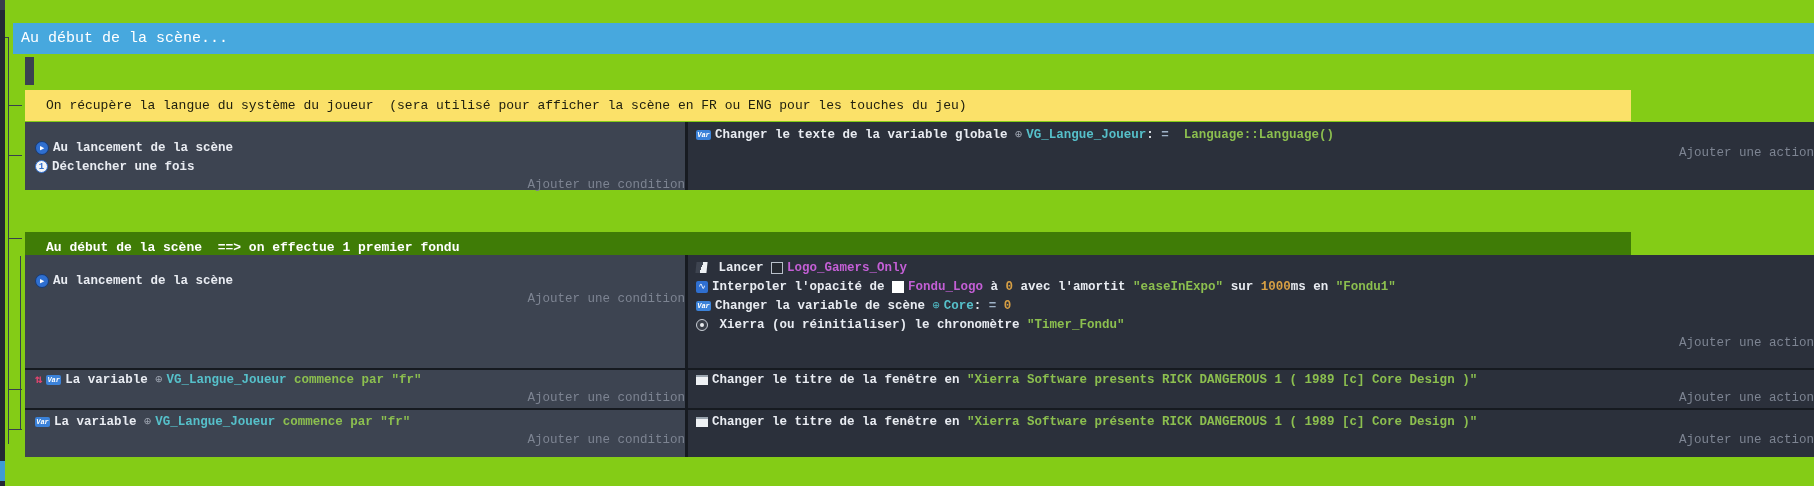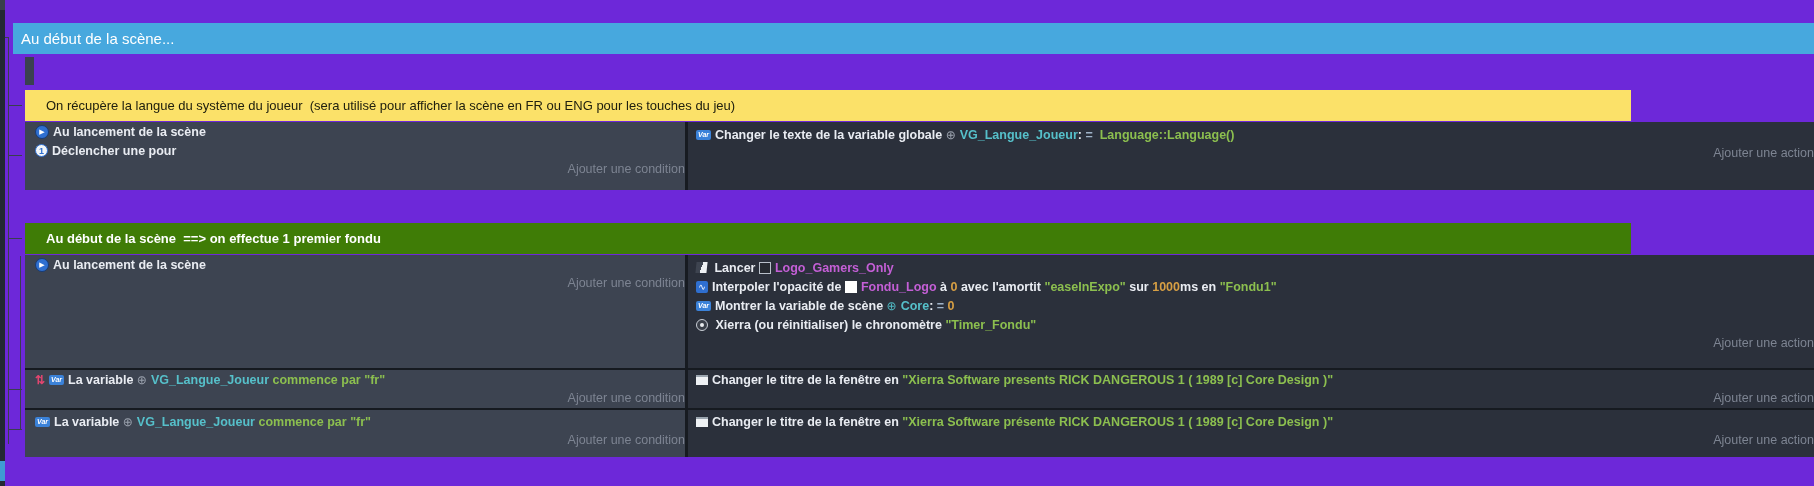--- a/index.html
+++ b/index.html
@@ -1,46 +1,46 @@
 <!DOCTYPE html>
 <html><head>
 <meta charset="utf-8">
 <style>
   html,body{margin:0;padding:0;background:#000;}
   #canvas{
-    position:relative;width:1814px;height:486px;background:#6d28d9;
-    font-family:Liberation Sans, sans-serif;overflow:hidden;
+    position:relative;width:1814px;height:486px;background:#84cc16;
+    font-family:Liberation Mono, monospace;overflow:hidden;
   }
   
   .left-rail{position:absolute;left:0;top:0;width:5px;height:486px;background:#232934;}
   .rail-square{position:absolute;left:0;top:0;width:5px;height:10px;background:#39404e;}
   .rail-thumb{position:absolute;left:0;top:461px;width:5px;height:20px;background:#3f9bd3;}
   
   .guide{position:absolute;background:#39404d;}
   
   .group-header{
     position:absolute;left:13px;top:23px;width:1801px;height:31px;background:#47a8de;
     color:#ffffff;font-size:15px;line-height:31px;padding-left:8px;box-sizing:border-box;
   }
   
   .comment{position:absolute;left:25px;width:1606px;height:31px;font-size:13px;line-height:31px;
     padding-left:21px;box-sizing:border-box;white-space:pre;}
   .comment-yellow{top:90px;background:#fbe169;color:#20200f;}
-  .comment-green{top:223px;background:#3f7c06;color:#ffffff;font-weight:700;}
+  .comment-green{top:232px;background:#3f7c06;color:#ffffff;font-weight:700;}
   
   .event-block{position:absolute;left:25px;width:1789px;}
   .event-1{top:122px;height:68px;}
   .event-2{top:255px;height:202px;}
   .event-row{display:flex;width:100%;}
   .row-a{height:113px;}
   .row-b{height:38px;}
   .row-c{height:47px;}
   .row-e1{height:68px;}
   .row-sep{height:2px;background:#161a20;width:100%;}
-  .conditions-cell{width:660px;background:#3d4451;box-sizing:border-box;padding:0 0 0 10px;}
+  .conditions-cell{width:660px;background:#3d4451;box-sizing:border-box;padding:16px 0 0 10px;}
   .col-divider{width:3px;background:#171b21;}
   .actions-cell{flex:1;background:#2b303b;box-sizing:border-box;padding:3px 0 0 8px;}
   .row-b .conditions-cell,.row-b .actions-cell{padding-top:0;}
   .row-c .conditions-cell,.row-c .actions-cell{padding-top:2px;}
   .line{display:flex;align-items:center;height:19px;font-size:12.5px;white-space:pre;}
   .placeholder{color:#7d8492;font-size:12.5px;line-height:19px;height:19px;text-align:right;}
   
   .tok{white-space:pre;}
   .tok-plain{color:#e9ecf2;font-weight:600;}
   .tok-var{color:#56c0ca;font-weight:600;}
@@ -89,21 +89,21 @@
 
   <div class="empty-marker"></div>
 
   <div class="comment comment-yellow">On récupère la langue du système du joueur  (sera utilisé pour afficher la scène en FR ou ENG pour les touches du jeu)</div>
 
   <div class="event-block event-1">
     <div class="event-row row-e1">
       <div class="conditions-cell">
         <div>
             <div class="line"><span class="icon"><span class="ig i-start">▶</span></span><span class="tok tok-plain">Au lancement de la scène</span></div>
-            <div class="line"><span class="icon"><span class="ig i-once">1</span></span><span class="tok tok-plain">Déclencher une pour</span></div>
+            <div class="line"><span class="icon"><span class="ig i-once">1</span></span><span class="tok tok-plain">Déclencher une fois</span></div>
           </div>
         <div class="placeholder">Ajouter une condition</div>
       </div>
       <div class="col-divider"></div>
       <div class="actions-cell">
         <div>
             <div class="line"><span class="icon"><span class="ig i-var">Var</span></span><span class="tok tok-plain">Changer le texte de la variable globale </span><span class="icon"><span class="ig i-globe">⊕</span></span><span class="tok tok-var">VG_Langue_Joueur</span><span class="tok tok-plain">: </span><span class="tok tok-op">=  </span><span class="tok tok-code">Language::Language()</span></div>
           </div>
         <div class="placeholder">Ajouter une action</div>
       </div>
@@ -118,21 +118,21 @@
         <div>
             <div class="line"><span class="icon"><span class="ig i-start">▶</span></span><span class="tok tok-plain">Au lancement de la scène</span></div>
           </div>
         <div class="placeholder">Ajouter une condition</div>
       </div>
       <div class="col-divider"></div>
       <div class="actions-cell">
         <div>
             <div class="line"><span class="icon"><span class="ig i-show"></span></span><span class="tok tok-plain"> Lancer </span><span class="icon"><span class="ig i-thumb"></span></span><span class="tok tok-object">Logo_Gamers_Only</span></div>
             <div class="line"><span class="icon"><span class="ig i-tween">∿</span></span><span class="tok tok-plain">Interpoler l'opacité de </span><span class="icon"><span class="ig i-wsq"></span></span><span class="tok tok-object">Fondu_Logo</span><span class="tok tok-plain"> à </span><span class="tok tok-number">0</span><span class="tok tok-plain"> avec l'amortit </span><span class="tok tok-string">"easeInExpo"</span><span class="tok tok-plain"> sur </span><span class="tok tok-number">1000</span><span class="tok tok-plain">ms en </span><span class="tok tok-string">"Fondu1"</span></div>
-            <div class="line"><span class="icon"><span class="ig i-var">Var</span></span><span class="tok tok-plain">Montrer la variable de scène </span><span class="icon"><span class="ig i-scenevar">⊕</span></span><span class="tok tok-var">Core</span><span class="tok tok-plain">: </span><span class="tok tok-op">= </span><span class="tok tok-number">0</span></div>
+            <div class="line"><span class="icon"><span class="ig i-var">Var</span></span><span class="tok tok-plain">Changer la variable de scène </span><span class="icon"><span class="ig i-scenevar">⊕</span></span><span class="tok tok-var">Core</span><span class="tok tok-plain">: </span><span class="tok tok-op">= </span><span class="tok tok-number">0</span></div>
             <div class="line"><span class="icon"><span class="ig i-timer"></span></span><span class="tok tok-plain"> Xierra (ou réinitialiser) le chronomètre </span><span class="tok tok-string">"Timer_Fondu"</span></div>
           </div>
         <div class="placeholder">Ajouter une action</div>
       </div>
     </div>
     <div class="row-sep"></div>
     <div class="event-row row-b">
       <div class="conditions-cell">
         <div>
             <div class="line"><span class="icon"><span class="ig i-invert">⇅</span></span><span class="icon"><span class="ig i-var">Var</span></span><span class="tok tok-plain">La variable </span><span class="icon"><span class="ig i-globe">⊕</span></span><span class="tok tok-var">VG_Langue_Joueur</span><span class="tok tok-keyword"> commence par </span><span class="tok tok-string">"fr"</span></div>

